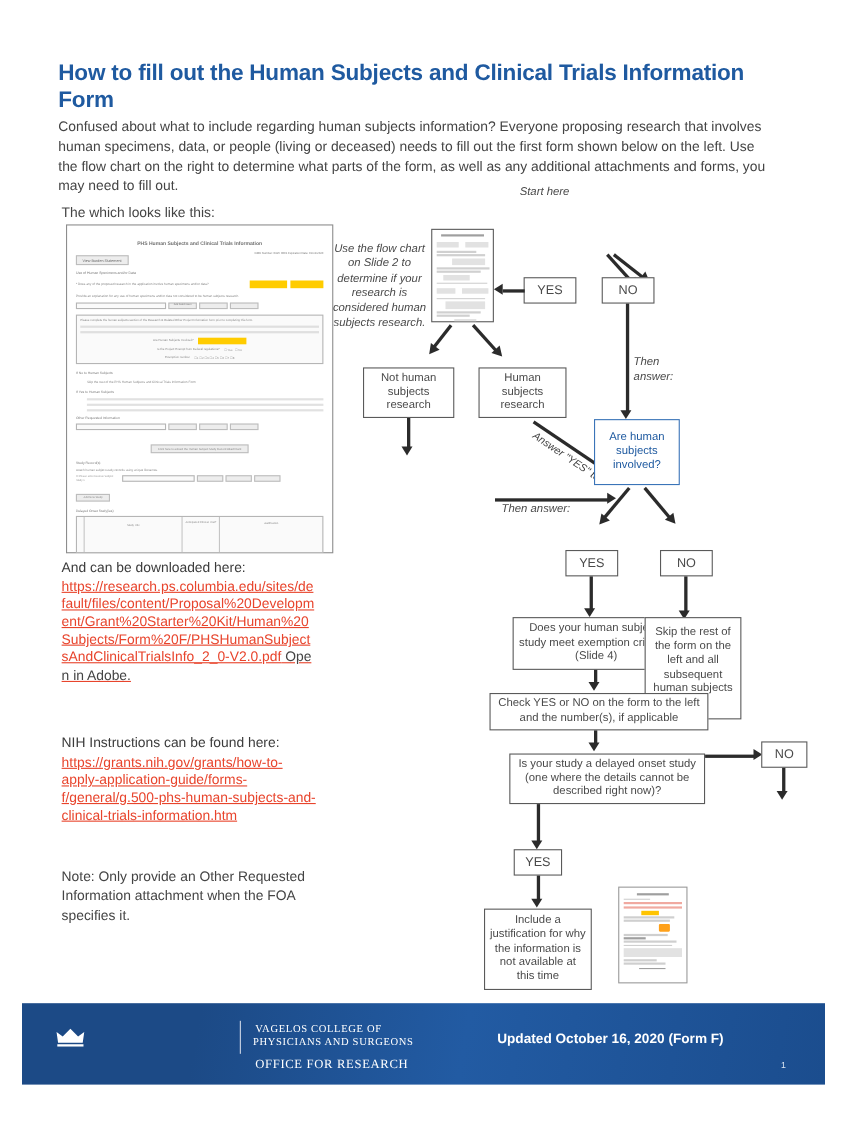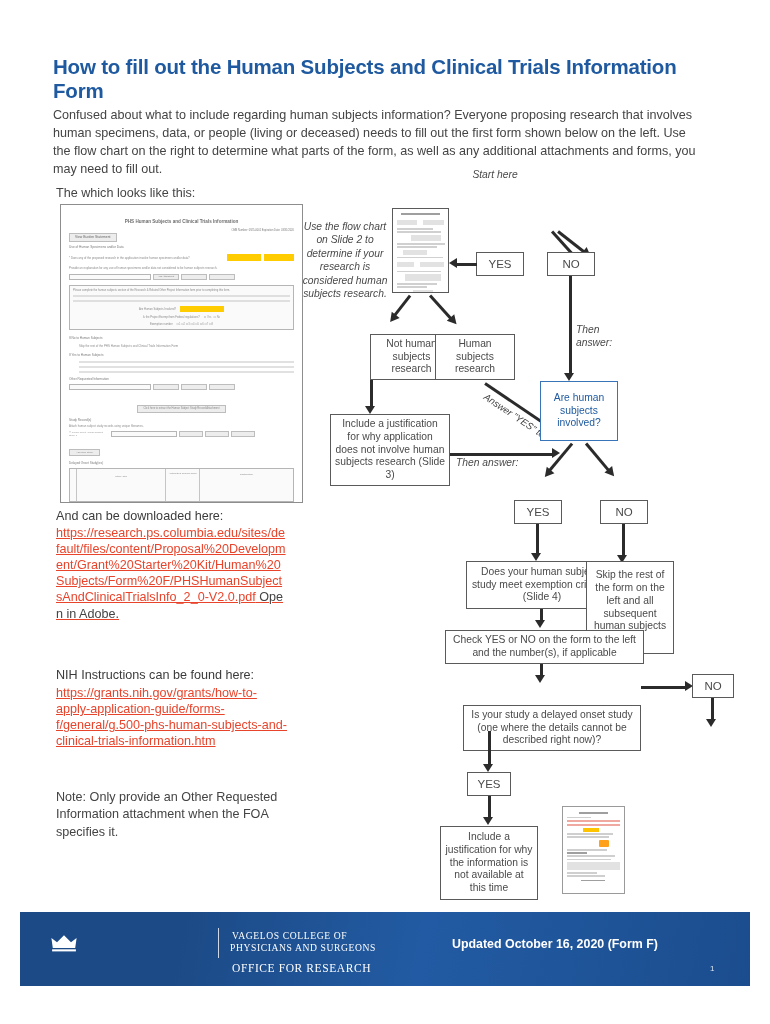--- a/index.html
+++ b/index.html
@@ -273,28 +273,27 @@
   <div class="ahead down" style="left:264px; top:205px;"></div>
   <div class="italic-note" style="left:276px; top:155px; width:50px; text-align:left;">Then answer:</div>
 
   <div class="diag" style="left:110px; top:126px; width:26px; transform:rotate(128deg);">
       <span class="tip"></span>
     </div>
   <div class="diag" style="left:130px; top:126px; width:32px; transform:rotate(48deg);">
       <span class="tip"></span>
     </div>
 
-  <div class="fbox" style="left:30px; top:166px; width:83px; height:46px;margin-left:40px;">Not human subjects research</div>
+  <div class="fbox" style="left:30px; top:166px; width:83px; height:46px;">Not human subjects research</div>
 
   <div class="fbox" style="left:135px; top:166px; width:80px; height:46px;">Human subjects research</div>
 
   <div class="arrow v" style="left:70px; top:212px; height:27px;"></div>
   <div class="ahead down" style="left:65px; top:238px;"></div>
 
-  <div class="fbox" style="left:30px; top:246px; width:120px; height:72px;">Include a justification for why application does not involve human subjects research (Slide 3)</div>
 
   <div class="diag" style="left:185px; top:214px; width:78px; transform:rotate(34deg);">
       <span class="tip"></span>
     </div>
   <div class="rot-label" style="left:185px; top:222px; transform:rotate(34deg);">Answer "YES" to:</div>
 
   <div class="arrow h" style="left:150px; top:285px; width:104px;"></div>
   <div class="ahead right" style="left:252px; top:280px;"></div>
   <div class="italic-note" style="left:156px; top:288px; width:92px; text-align:left;">Then answer:</div>
 
@@ -317,21 +316,21 @@
   <div class="arrow v" style="left:322px; top:356px; height:32px;"></div>
   <div class="ahead down" style="left:317px; top:387px;"></div>
   <div class="fbox" style="left:286px; top:393px; width:88px; height:93px;">Skip the rest of the form on the left and all subsequent human subjects forms</div>
 
   <div class="arrow v" style="left:240px; top:441px; height:13px;"></div>
   <div class="ahead down" style="left:235px; top:452px;"></div>
   <div class="fbox" style="left:145px; top:462px; width:199px; height:34px;">Check YES or NO on the form to the left and the number(s), if applicable</div>
 
   <div class="arrow v" style="left:240px; top:496px; height:13px;"></div>
   <div class="ahead down" style="left:235px; top:507px;"></div>
-  <div class="fbox" style="left:163px; top:517px; width:178px; height:46px;margin-top:20px;">Is your study a delayed onset study (one where the details cannot be described right now)?</div>
+  <div class="fbox" style="left:163px; top:517px; width:178px; height:46px;">Is your study a delayed onset study (one where the details cannot be described right now)?</div>
 
   <div class="arrow h" style="left:341px; top:518px; width:46px;"></div>
   <div class="ahead right" style="left:385px; top:513px;"></div>
   <div class="fbox yn" style="left:392px; top:506px; width:42px; height:24px;">NO</div>
 
   <div class="arrow v" style="left:411px; top:530px; height:22px;"></div>
   <div class="ahead down" style="left:406px; top:551px;"></div>
 
   <div class="arrow v" style="left:188px; top:563px; height:34px;"></div>
   <div class="ahead down" style="left:183px; top:596px;"></div>

